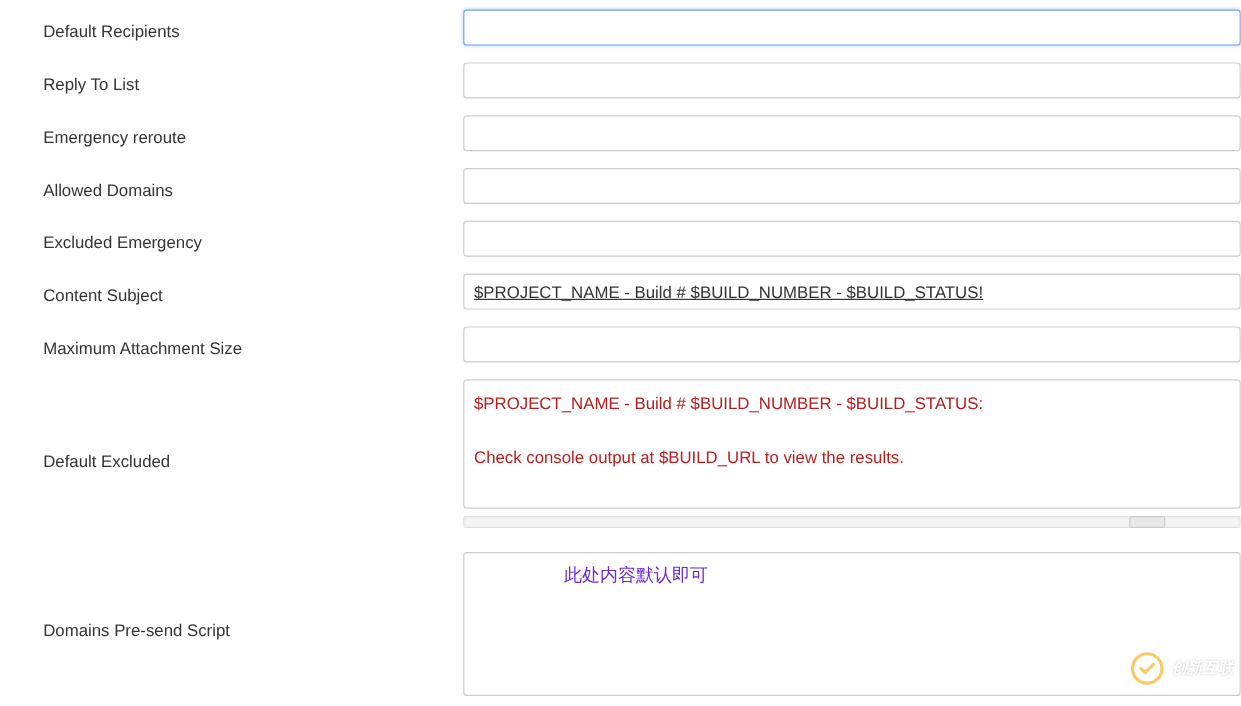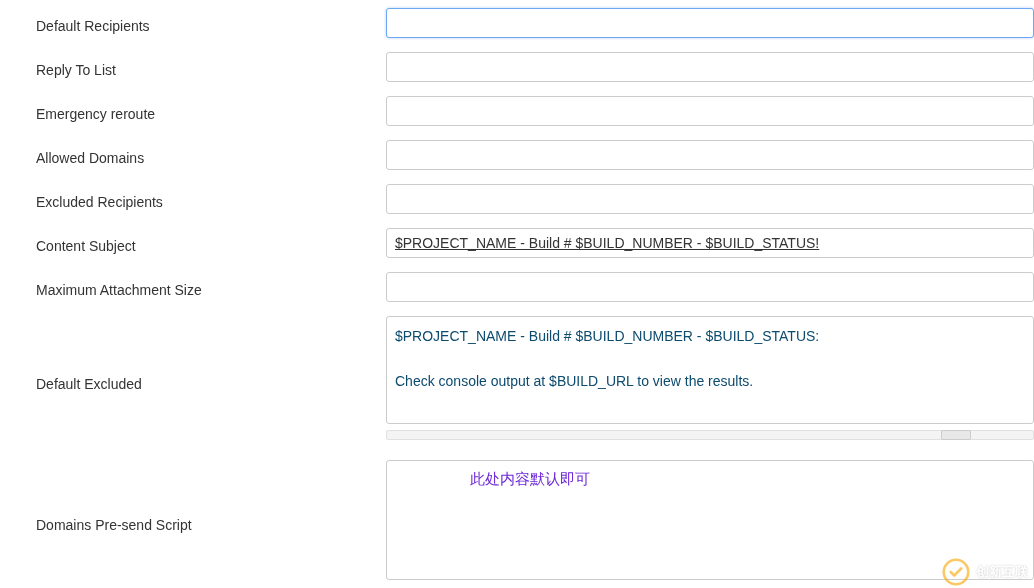--- a/index.html
+++ b/index.html
@@ -53,21 +53,21 @@
       outline: none;
       box-shadow: 0 0 3px rgba(70,140,240,0.4);
     }
     textarea.text-area {
       width: 100%;
       border: 1px solid #ccc;
       border-radius: 3px;
       padding: 8px;
       font-size: 14px;
       font-family: Arial, Helvetica, sans-serif;
-      color: #0c4a6e;
+      color: #b91c1c;
       resize: none;
       line-height: 1.6;
     }
     .content-area {
       height: 108px;
     }
     .slider-track {
       width: 100%;
       height: 10px;
       background: #f4f4f4;
@@ -95,26 +95,27 @@
       font-size: 15px;
       font-family: "Microsoft YaHei", Arial, sans-serif;
       pointer-events: none;
     }
     .presend-area {
       height: 120px;
     }
     .watermark {
       position: absolute;
       right: 0;
-      bottom: 0;
+      bottom: 15px;
       display: flex;
       align-items: center;
       gap: 6px;
       padding: 4px 6px 2px 6px;
       opacity: 0.6;
+      font-style: italic;
     }
     .watermark-icon {
       width: 28px;
       height: 28px;
     }
     .watermark-text {
       color: #fff;
       font-size: 13px;
       font-weight: bold;
       text-shadow: 0 0 2px rgba(0,0,0,0.4);
@@ -148,21 +149,21 @@
   </div>
 
   <div class="form-row">
     <div class="form-label">Allowed Domains</div>
     <div class="form-input-cell">
       <input type="text" class="text-input" value="" style="">
     </div>
   </div>
 
   <div class="form-row">
-    <div class="form-label">Excluded Recipients</div>
+    <div class="form-label">Excluded Emergency</div>
     <div class="form-input-cell">
       <input type="text" class="text-input" value="" style="">
     </div>
   </div>
 
   <div class="form-row">
     <div class="form-label">Content Subject</div>
     <div class="form-input-cell">
       <input type="text" class="text-input" value="$PROJECT_NAME - Build # $BUILD_NUMBER - $BUILD_STATUS!" style="">
     </div>

